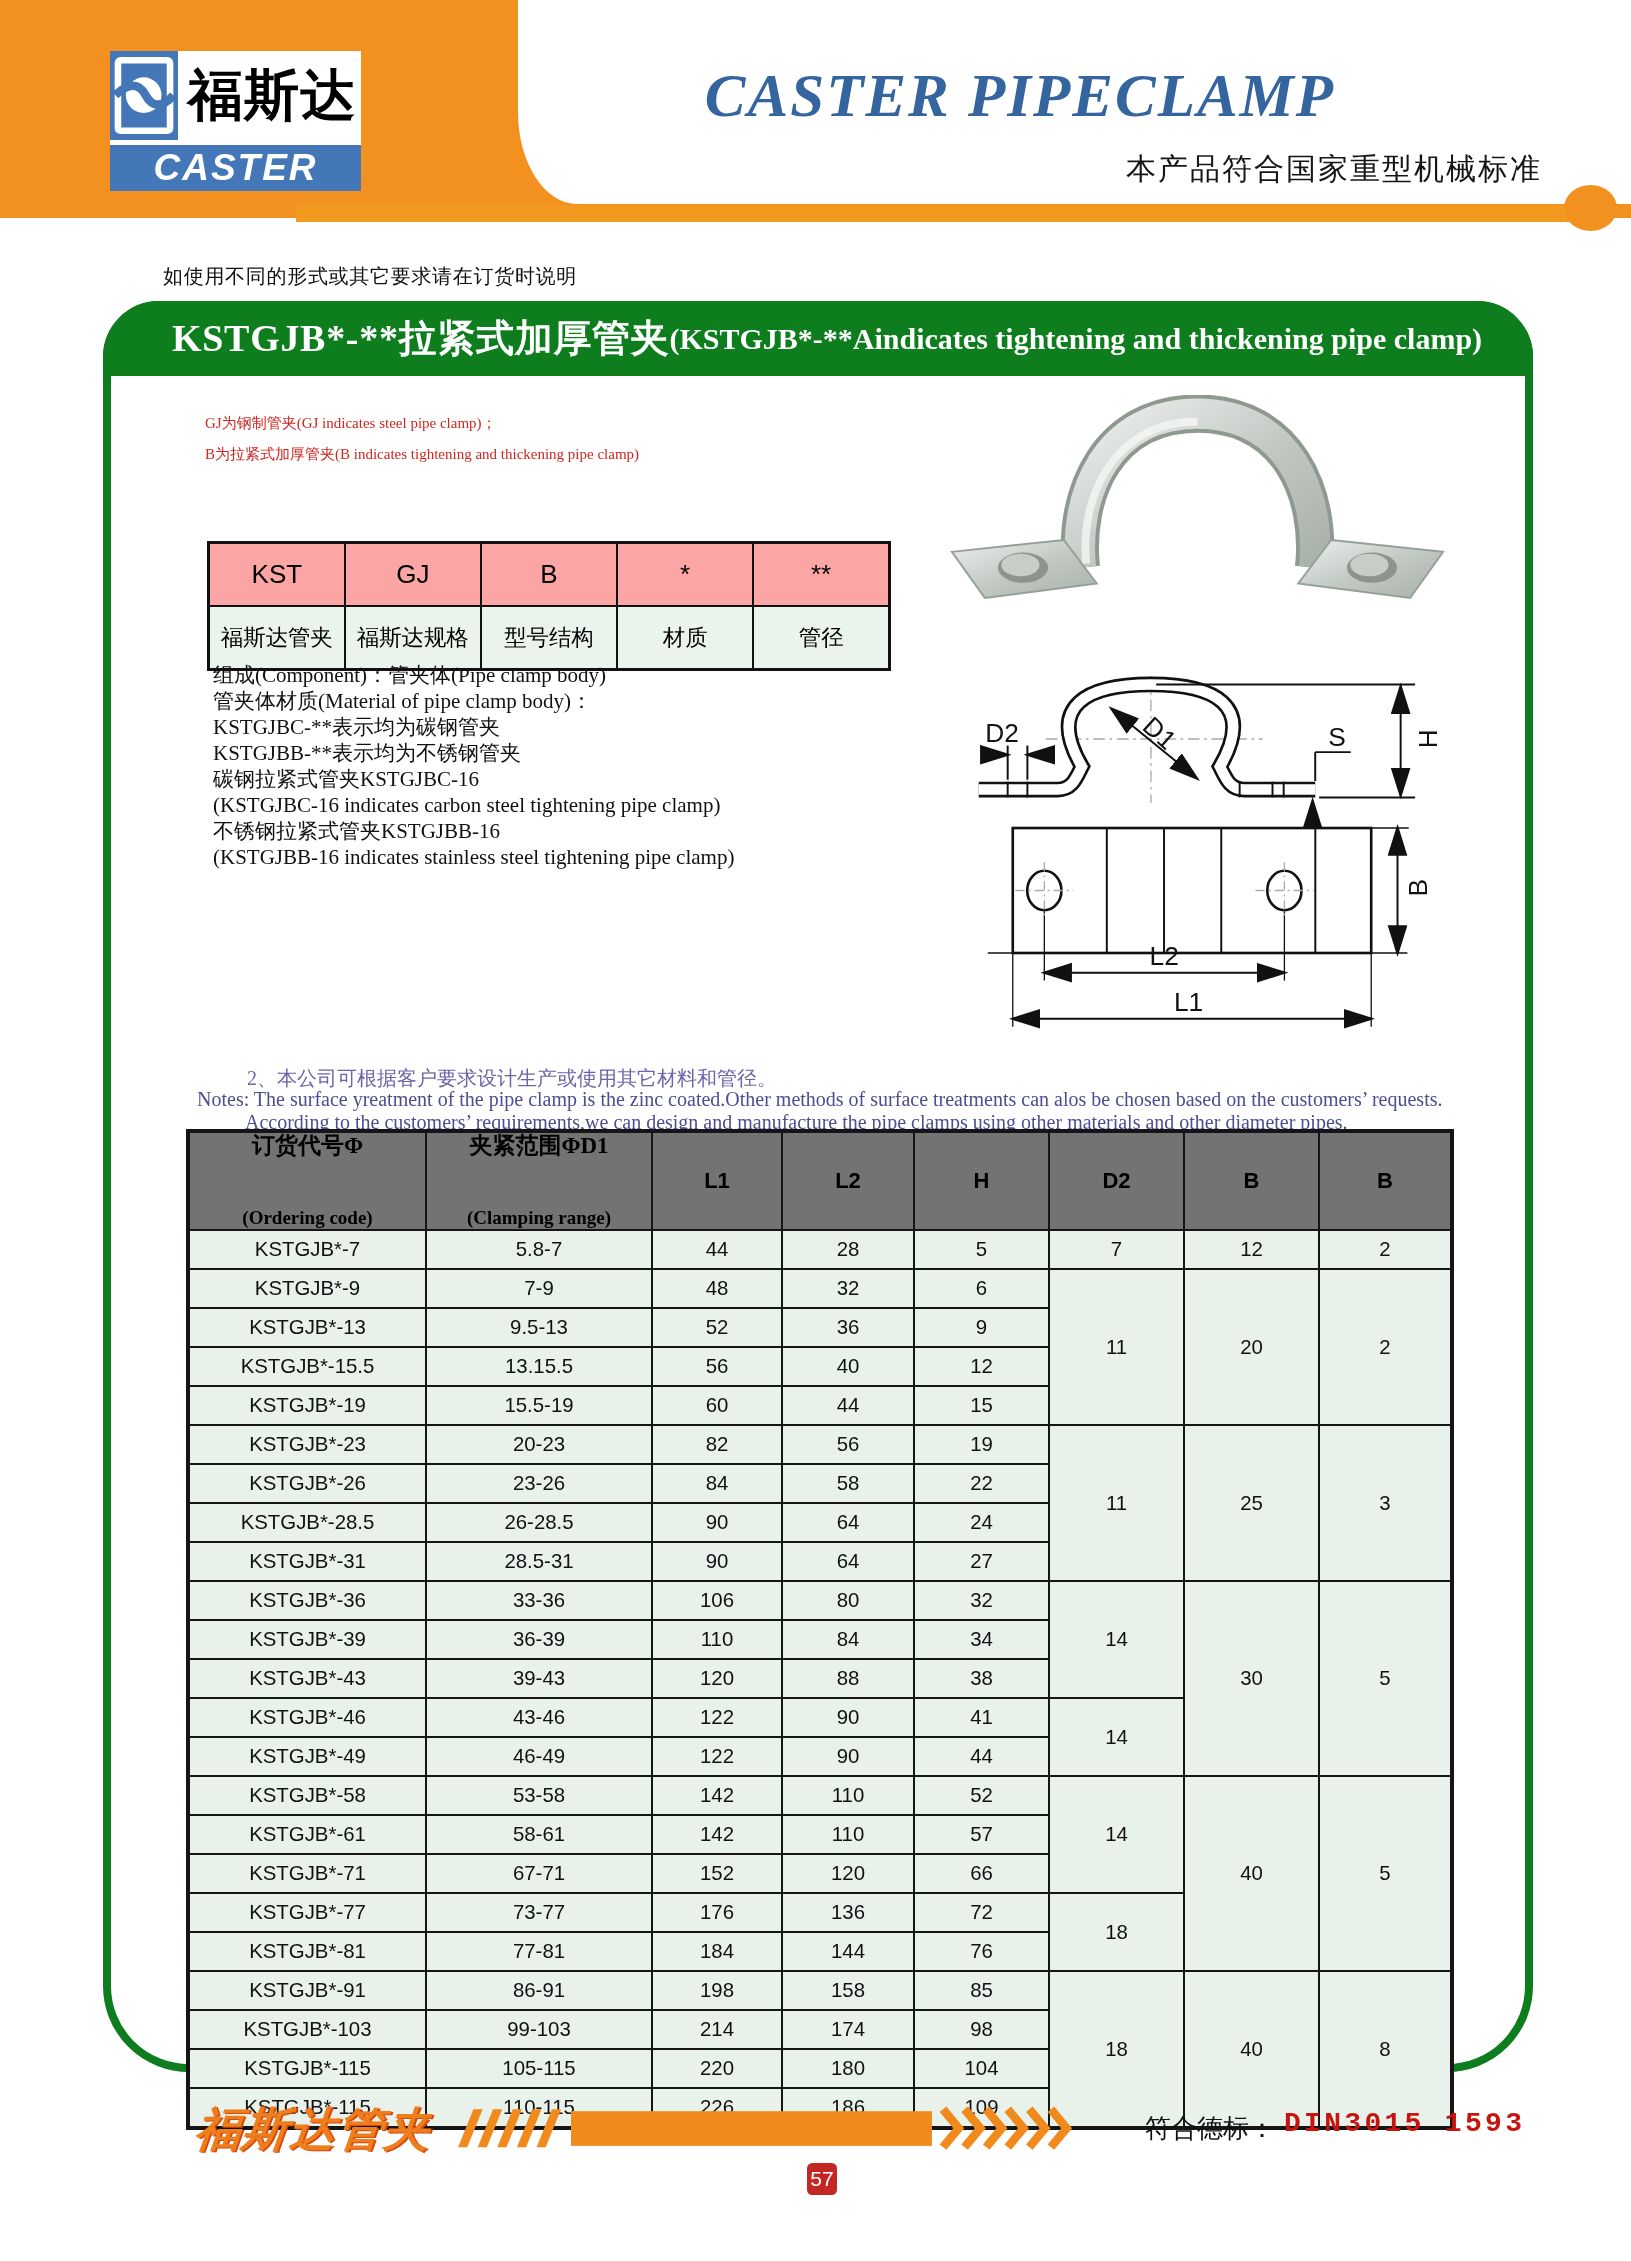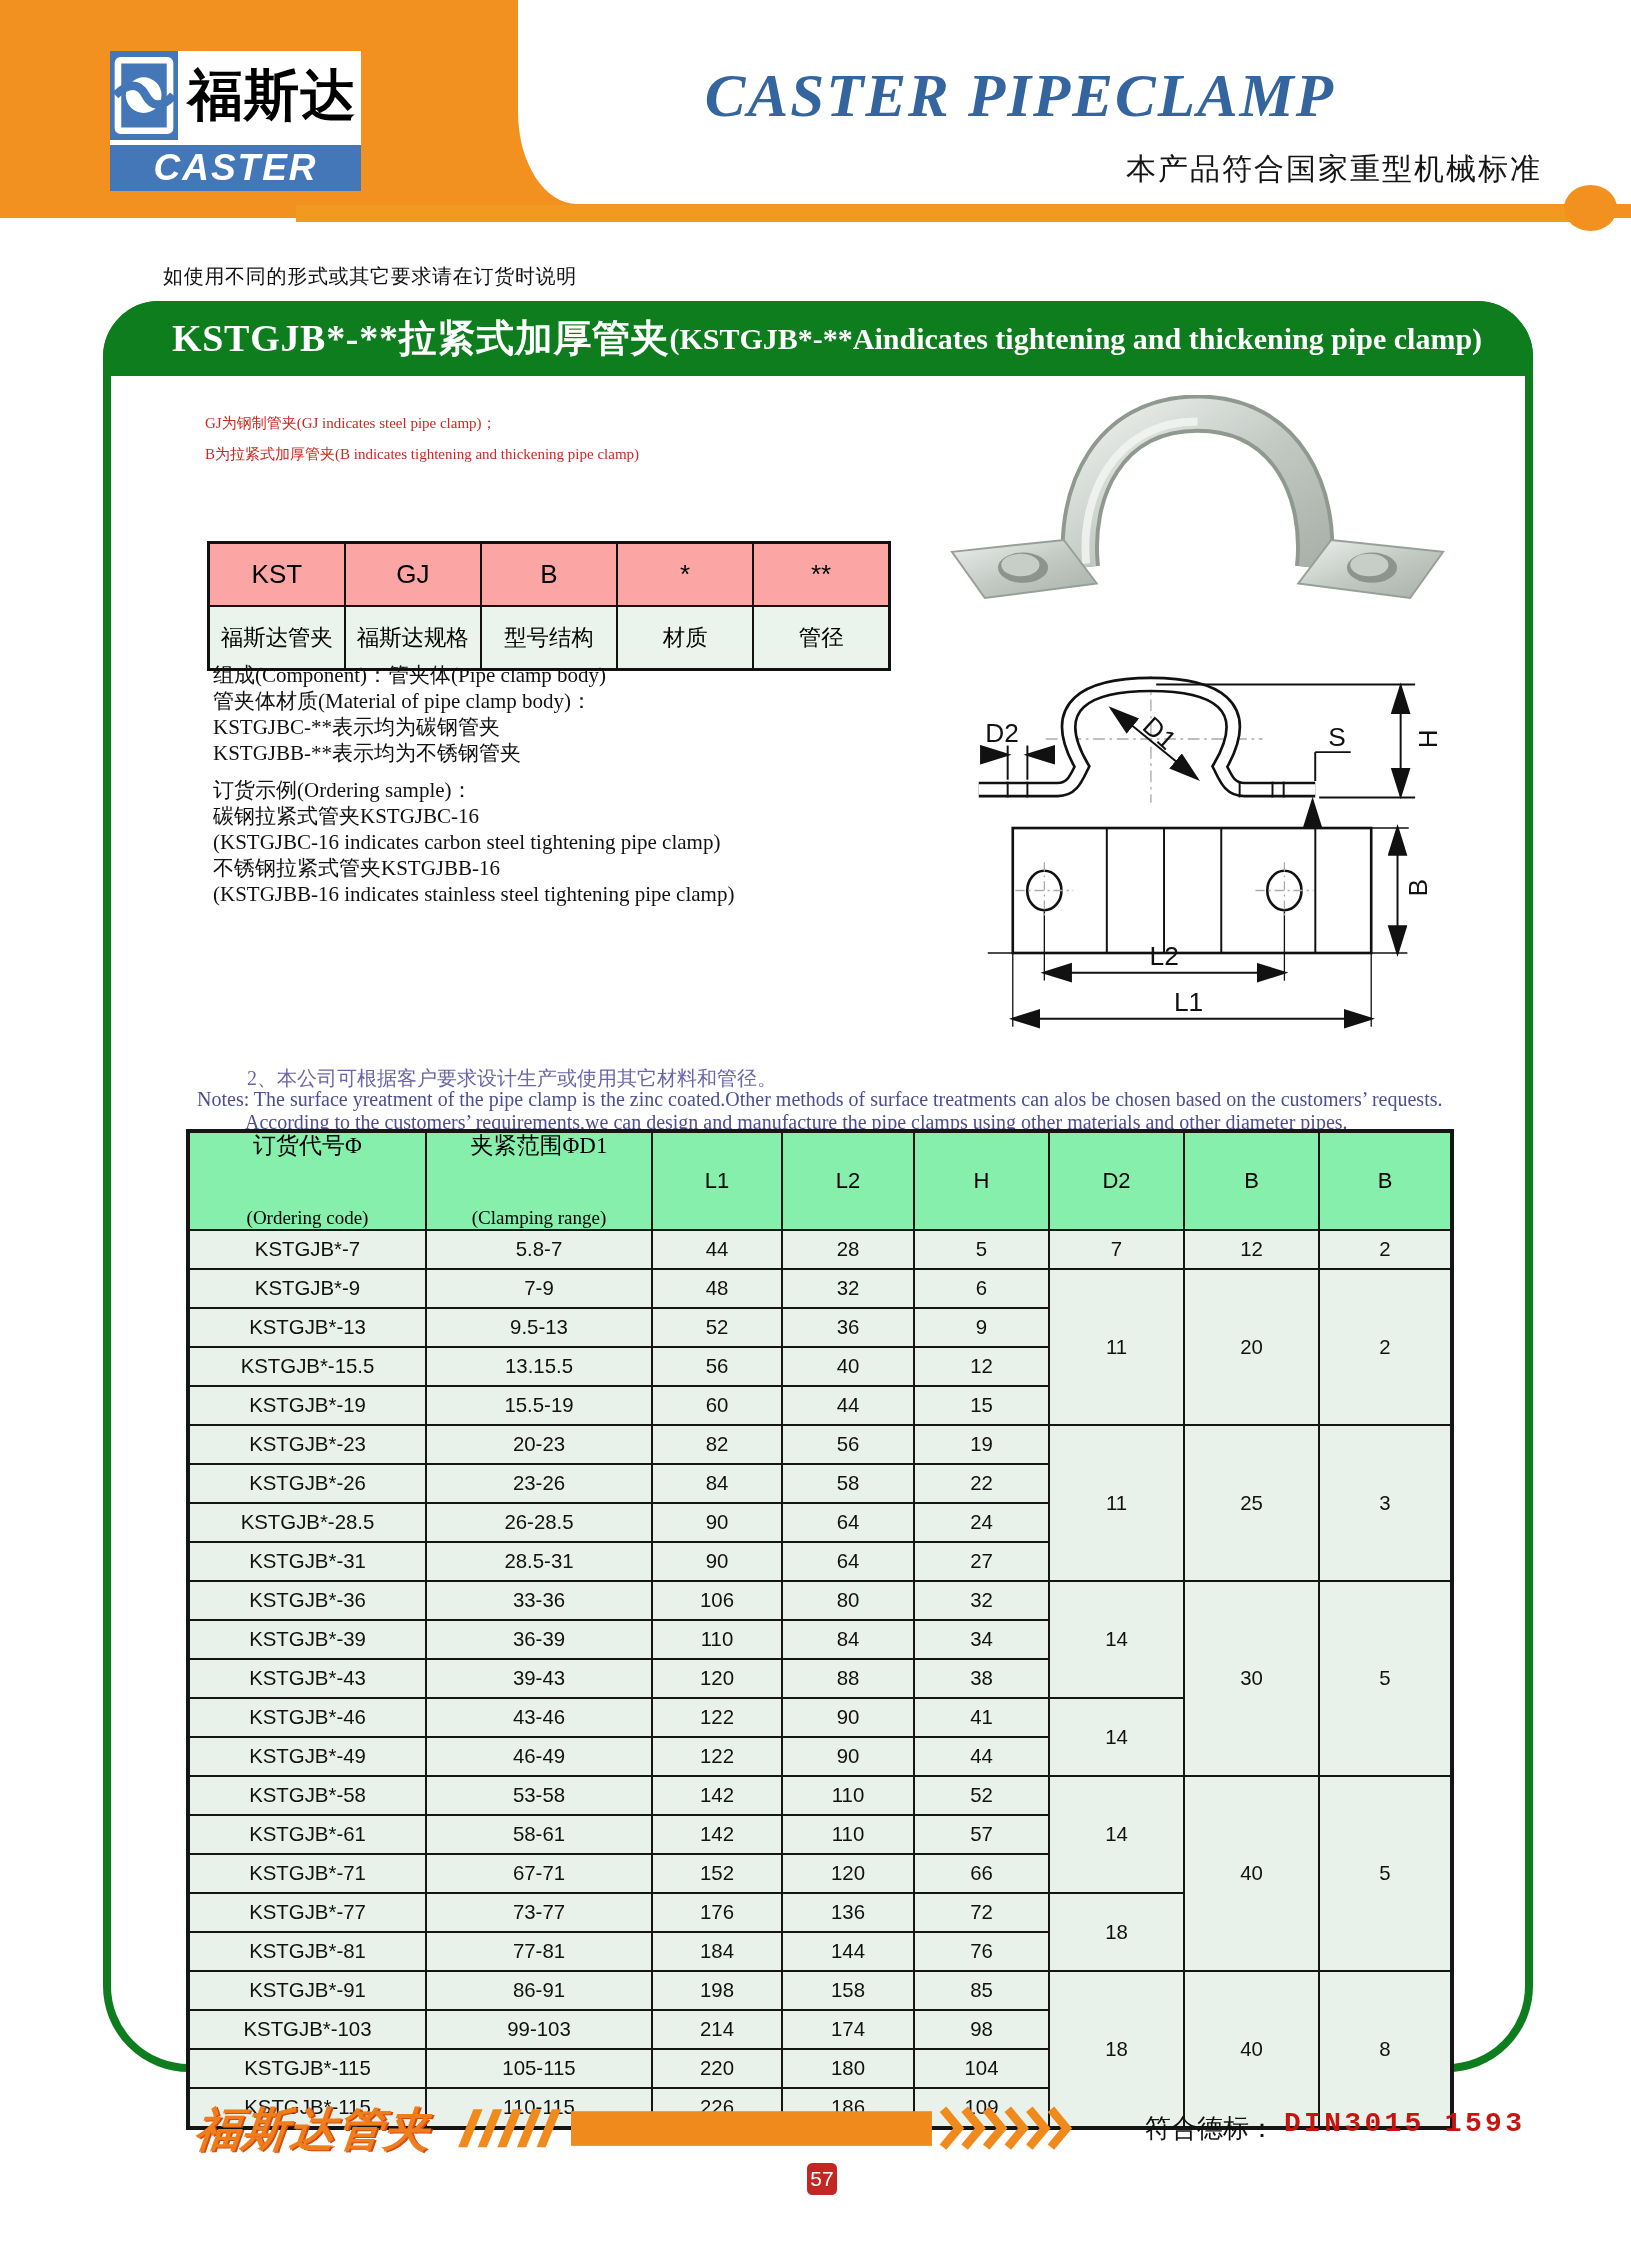--- a/index.html
+++ b/index.html
@@ -60,21 +60,21 @@
   
   .photo-svg{position:absolute;left:944px;top:395px;}
   .front-svg{position:absolute;left:947px;top:668px;}
   .top-svg{position:absolute;left:947px;top:816px;}
   .dim-label{font-family:"Liberation Sans",sans-serif;font-size:40px;fill:#111;}
 
   
   .spec-table{position:absolute;left:186px;top:1129px;width:1263px;border-collapse:collapse;
               table-layout:fixed;border:4.6px solid #151515;text-align:center;}
   .spec-table th,.spec-table td{border:2px solid #151515;padding:0;}
-  .spec-table thead th{height:55px;background:#86efac;font-weight:normal;}
+  .spec-table thead th{height:55px;background:#737373;font-weight:bold;}
   .spec-table tbody td{height:37px;background:#e9f1eb;font-size:20.4px;color:#111;}
   .h-cn{display:block;font-family:"Liberation Serif",serif;font-size:23px;line-height:26px;}
   .h-en{display:block;font-family:"Liberation Serif",serif;font-size:19px;line-height:22px;margin-top:48px;}
   .h-one{font-family:"Liberation Sans",sans-serif;font-size:22px;}
 
   
   .brand{position:absolute;left:195px;top:2099px;font-size:46px;font-weight:bold;font-style:italic;
          color:#ee7e1c;transform:skewX(-6deg);letter-spacing:1.3px;text-shadow:2px 1.3px 0 #d8490f;white-space:nowrap;}
   .deco-svg{position:absolute;left:454px;top:2104px;}
   .din-label{position:absolute;left:1145px;top:2111px;font-family:"Liberation Serif",serif;
@@ -138,21 +138,20 @@
       <td>管径</td>
     </tr>
   </tbody>
     </table>
 
   <div class="component" id="component-lines">
       <div class="comp-line">组成(Component)：管夹体(Pipe clamp body)</div>
       <div class="comp-line">管夹体材质(Material of pipe clamp body)：</div>
       <div class="comp-line">KSTGJBC-**表示均为碳钢管夹</div>
       <div class="comp-line">KSTGJBB-**表示均为不锈钢管夹</div>
-      <div class="comp-line gap">订货示例(Ordering sample)：</div>
       <div class="comp-line">碳钢拉紧式管夹KSTGJBC-16</div>
       <div class="comp-line">(KSTGJBC-16 indicates carbon steel tightening pipe clamp)</div>
       <div class="comp-line">不锈钢拉紧式管夹KSTGJBB-16</div>
       <div class="comp-line">(KSTGJBB-16 indicates stainless steel tightening pipe clamp)</div>
     </div>
 
   <div class="note note-cn note-cn2">2、本公司可根据客户要求设计生产或使用其它材料和管径。</div>
   <div class="note note-en note-en1">Notes: The surface yreatment of the pipe clamp is the zinc coated.Other methods of surface treatments can alos be chosen based on the customers’ requests.</div>
   <div class="note note-en note-en2">According to the customers’ requirements,we can design and manufacture the pipe clamps using other materials and other diameter pipes.</div>
 

